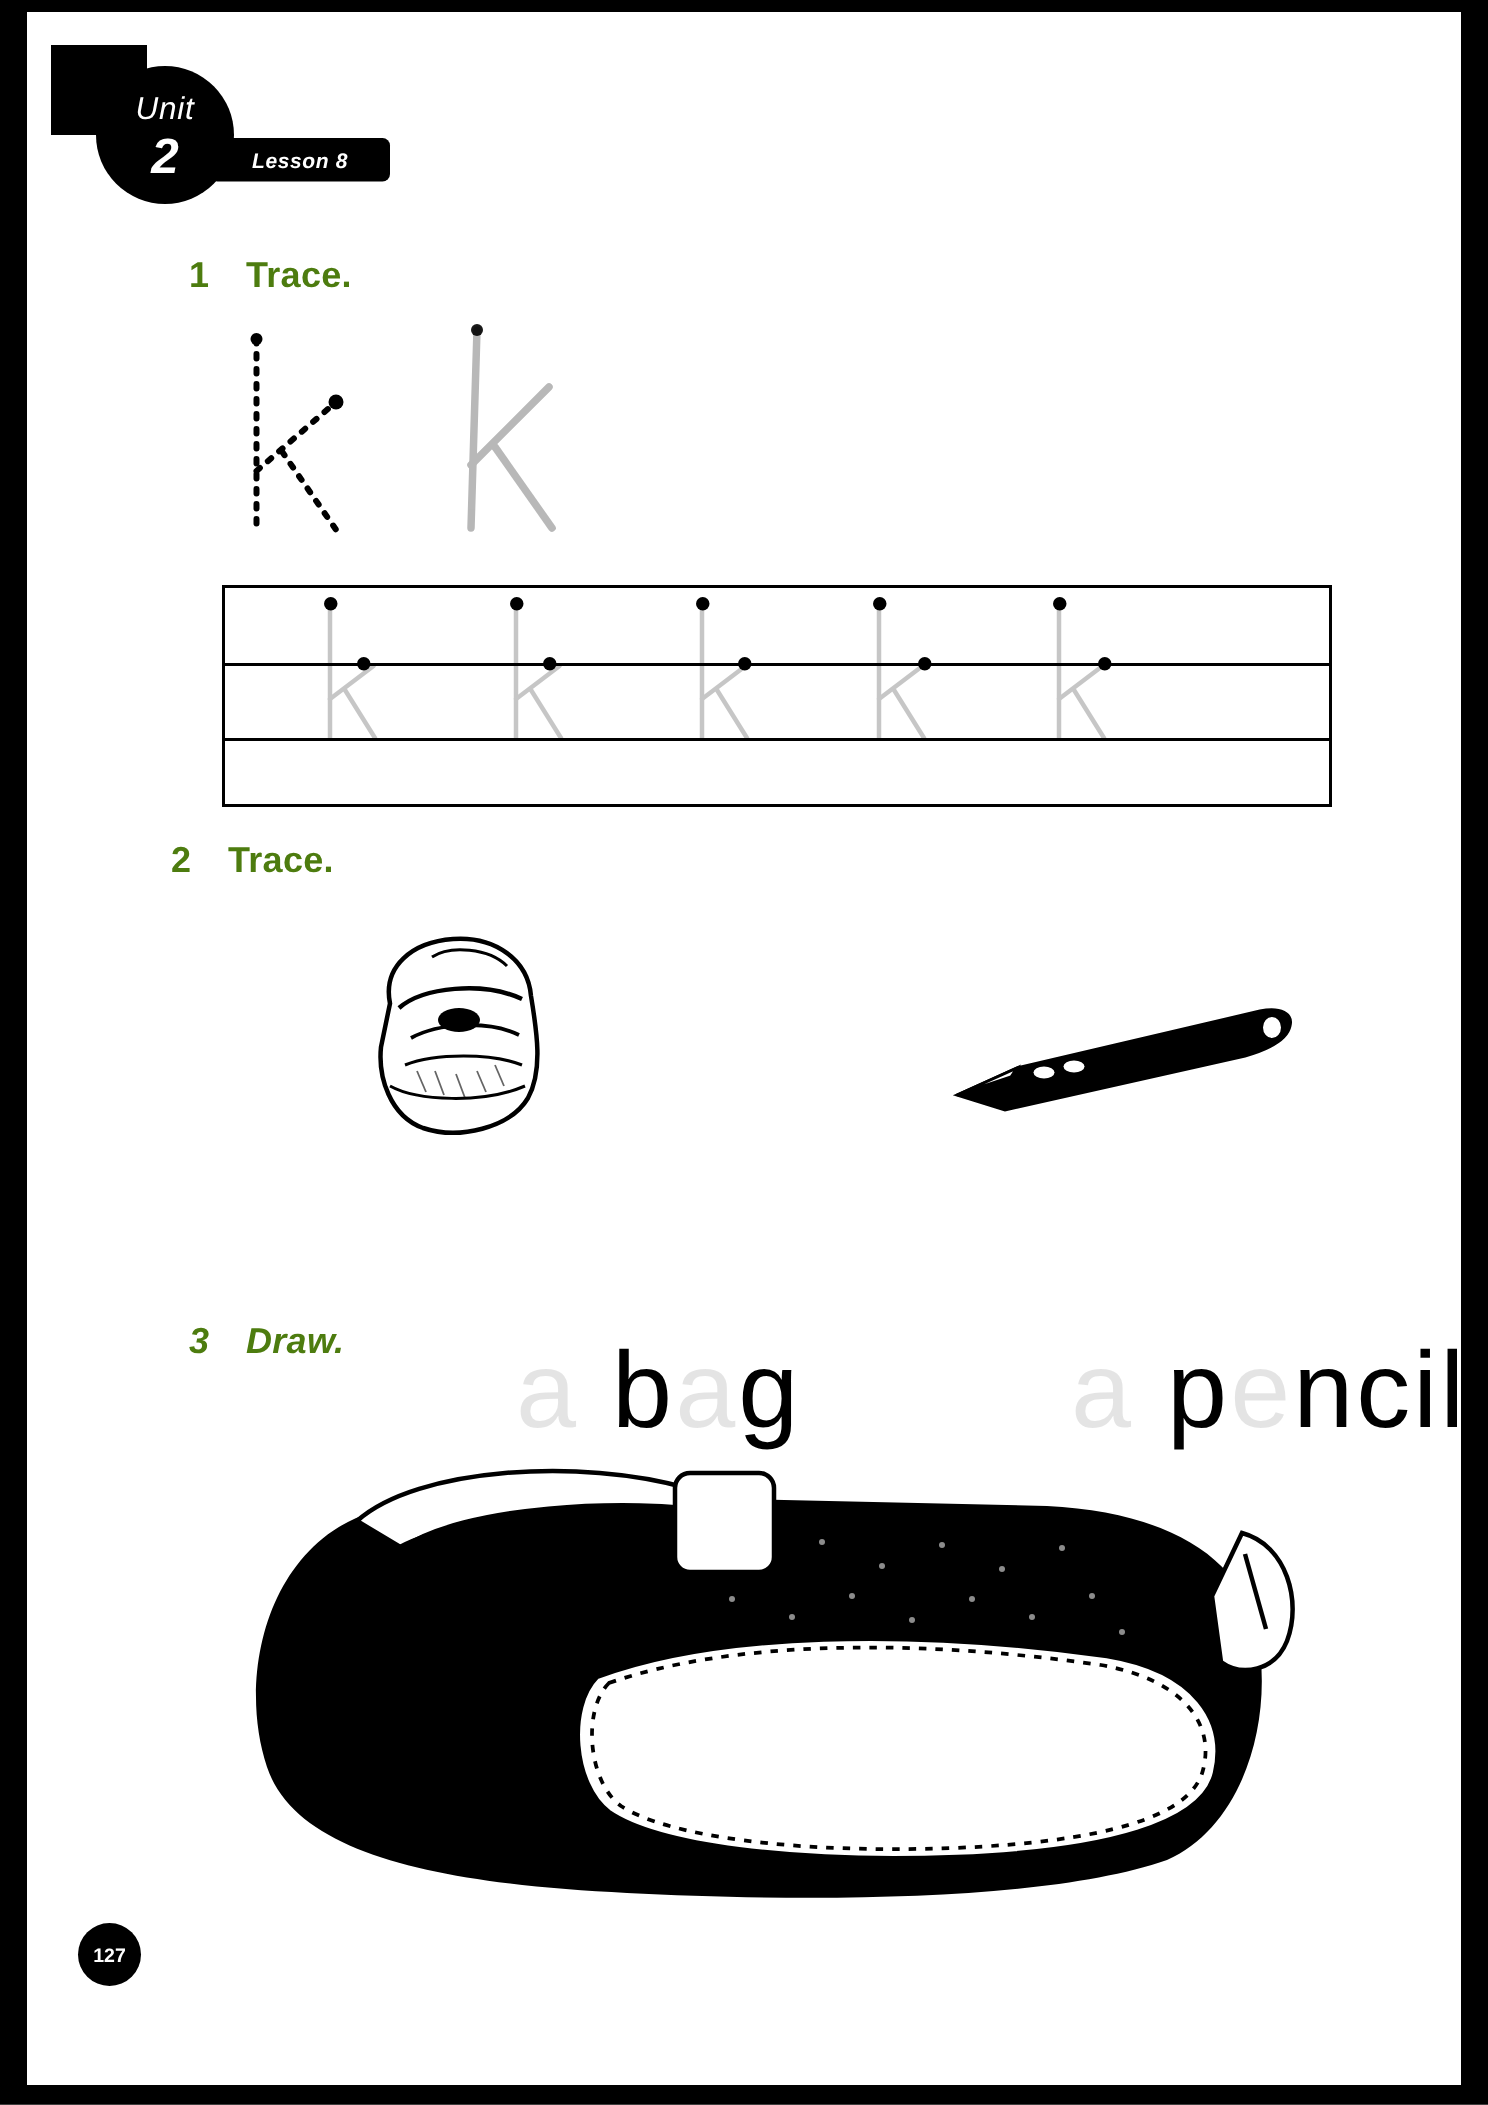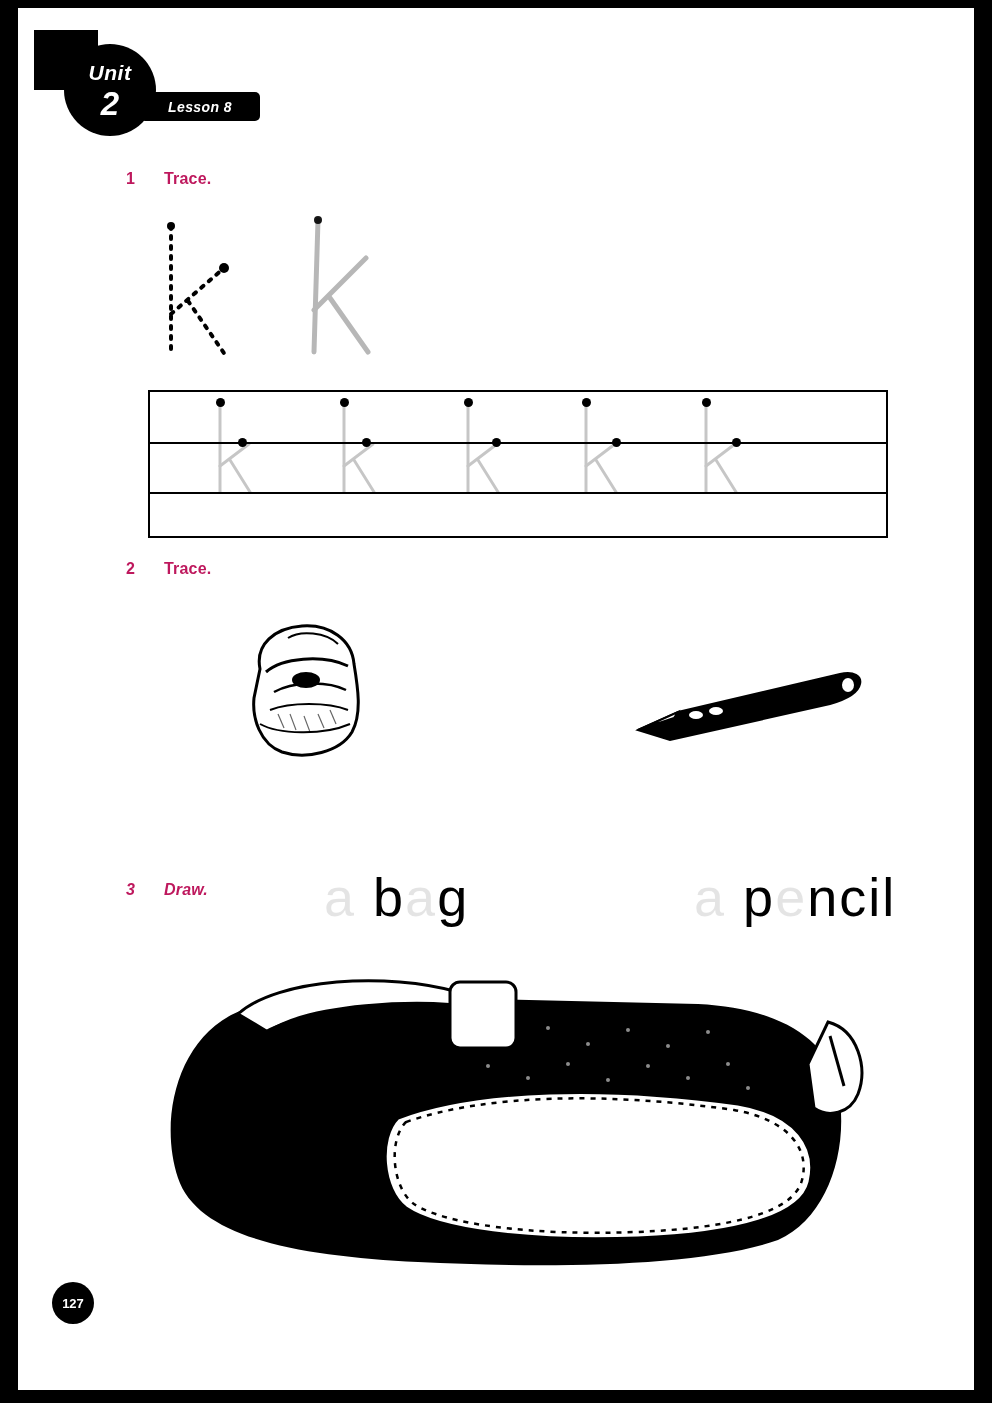--- a/index.html
+++ b/index.html
@@ -57,21 +57,21 @@
     width: 92px;
     height: 92px;
     border-radius: 50%;
     background: #000;
     color: #fff;
     text-align: center;
   }
   .unit-circle .u-word {
     display: block;
     font-size: 21px;
-    font-weight: bold;
+    font-weight: normal;
     font-style: italic;
     line-height: 1;
     margin-top: 18px;
     letter-spacing: 0.5px;
   }
   .unit-circle .u-num {
     display: block;
     font-size: 33px;
     font-weight: bold;
     font-style: italic;
@@ -92,23 +92,23 @@
     font-style: italic;
     display: flex;
     align-items: center;
     justify-content: center;
     letter-spacing: 0.4px;
   }
 
   
   .ex-head {
     position: absolute;
-    font-size: 16px;
+    font-size: 24px;
     font-weight: bold;
-    color: #be185d;
+    color: #4d7c0f;
     letter-spacing: 0.2px;
   }
   .ex-num { display: inline-block; width: 38px; }
 
   
   .trace-models {
     position: absolute;
     left: 120px;
     top: 198px;
     width: 300px;
@@ -152,21 +152,21 @@
   .pic-pencil {
     position: absolute;
     left: 612px;
     top: 660px;
     width: 240px;
     height: 85px;
   }
   .word {
     position: absolute;
     font-family: "Liberation Sans", sans-serif;
-    font-size: 54px;
+    font-size: 72px;
     color: #000;
     letter-spacing: 2px;
     white-space: pre;
   }
   .word .faint { opacity: 0.10; }
 
   
   .pic-schoolbag {
     position: absolute;
     left: 120px;
@@ -260,21 +260,21 @@
         <path d="M436 8 L436 100"></path>
           <path d="M436 74 L465 52"></path>
           <path d="M446 68 L466 100"></path>
         <path d="M556 8 L556 100"></path>
           <path d="M556 74 L585 52"></path>
           <path d="M566 68 L586 100"></path>
       </g>
     </svg>
   </div>
 
-  <div class="ex-head" style="left:108px; top:552px;">
+  <div class="ex-head" style="left:96px; top:552px;">
     <span class="ex-num">2</span><span>Trace.</span>
   </div>
 
   <div class="pic-bag">
     <svg width="150" height="155" viewBox="0 0 150 155">
       <path d="M30 55 C25 30 45 14 72 12 C100 10 122 26 124 50 C128 74 132 100 122 118 C110 138 76 146 52 138 C30 130 22 104 24 84 Z" fill="#ffffff" stroke="#000" stroke-width="3"></path>
       <path d="M36 58 C52 44 92 40 118 52" fill="none" stroke="#000" stroke-width="3"></path>
       <path d="M44 78 C62 68 96 66 116 76" fill="none" stroke="#000" stroke-width="2.5"></path>
       <path d="M40 96 C60 88 98 88 118 96" fill="none" stroke="#000" stroke-width="2"></path>
       <path d="M58 24 C70 16 96 18 108 30" fill="none" stroke="#000" stroke-width="2"></path>

